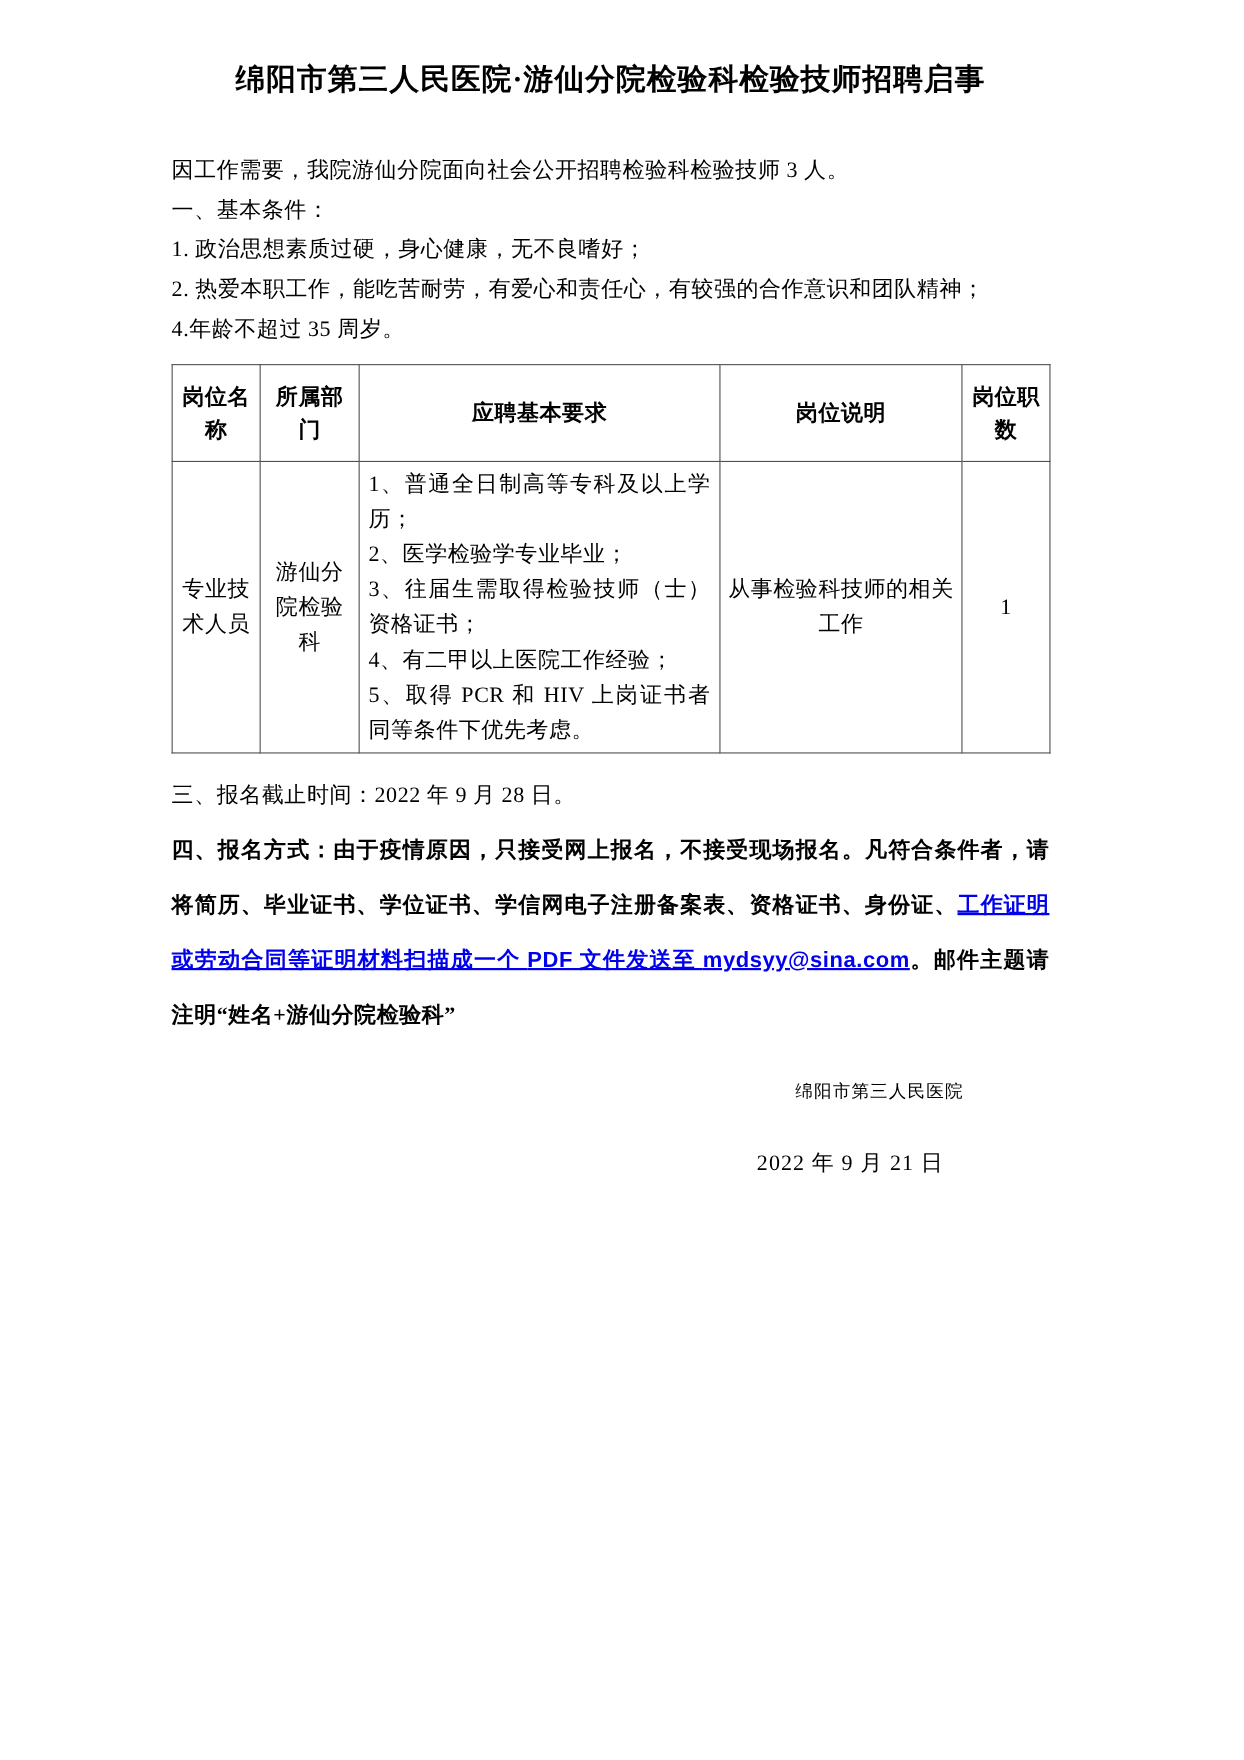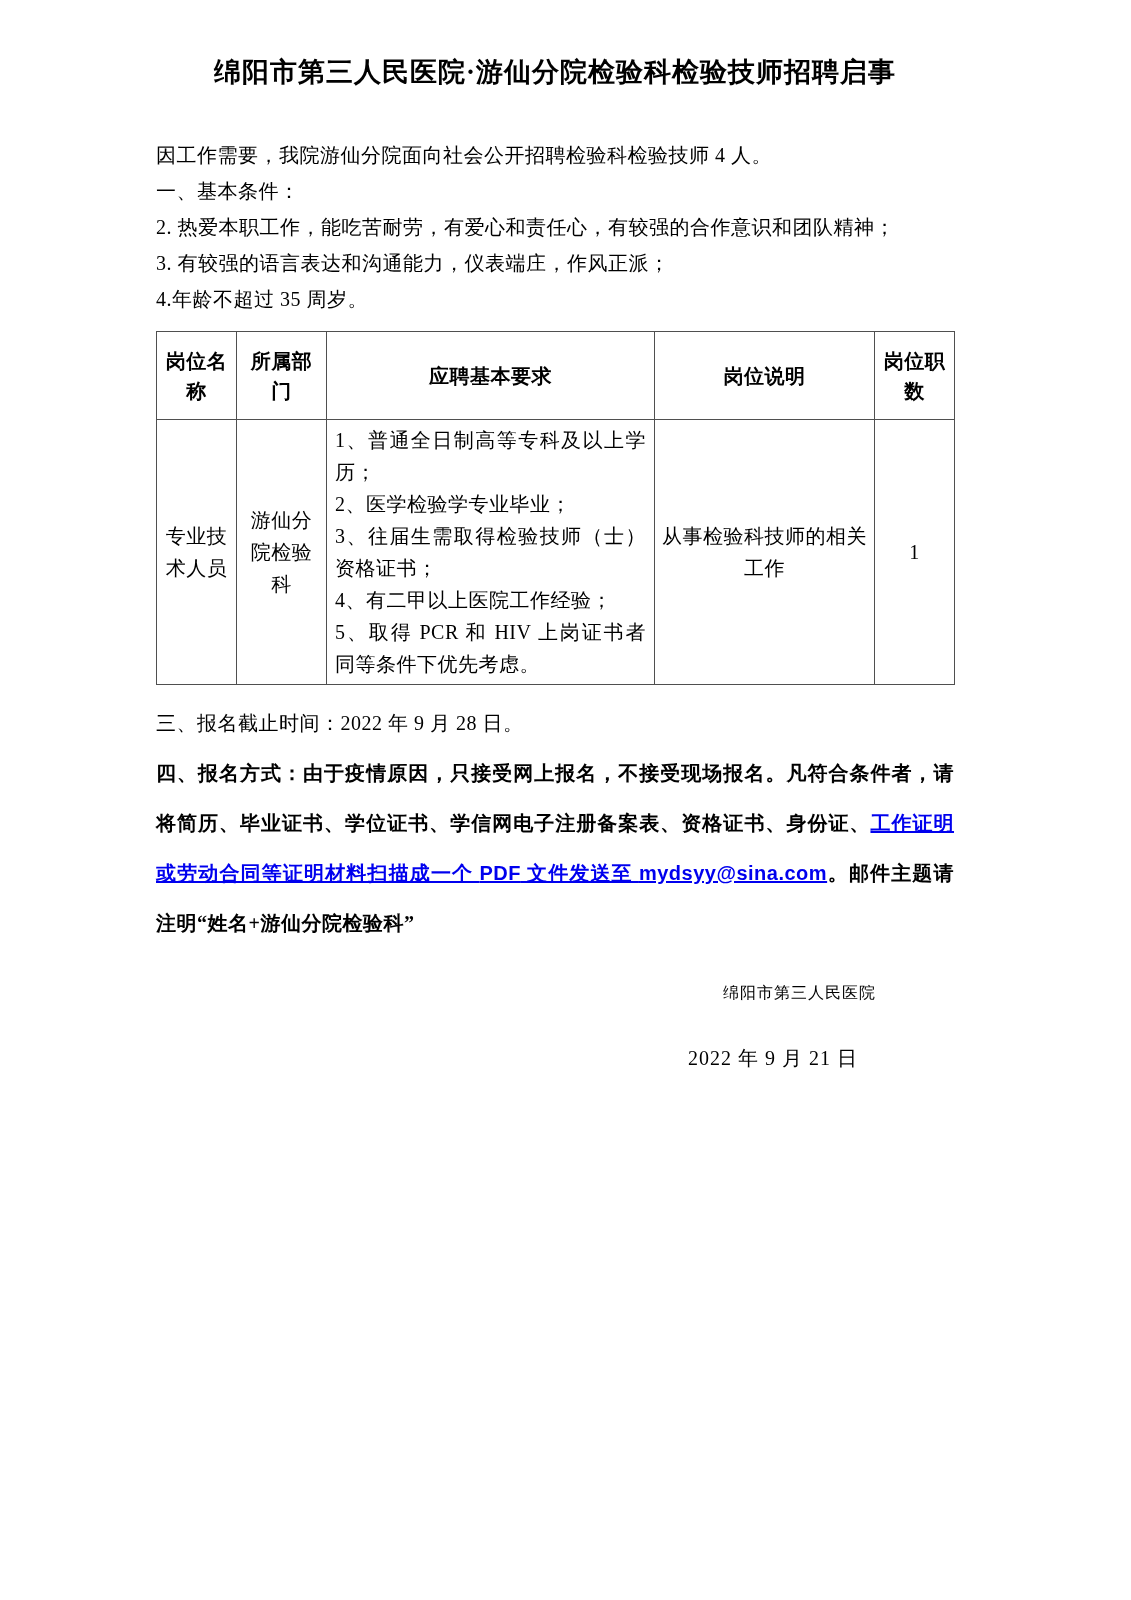--- a/index.html
+++ b/index.html
@@ -56,25 +56,25 @@
   }
 </style>
 </head>
 <body>
 
 <div class="page">
   <div class="content">
 
     <h1 class="doc-title">绵阳市第三人民医院·游仙分院检验科检验技师招聘启事</h1>
 
-    <p class="line">因工作需要，我院游仙分院面向社会公开招聘检验科检验技师 4 人。</p>
+    <p class="line">因工作需要，我院游仙分院面向社会公开招聘检验科检验技师 3 人。</p>
 
     <p class="line">一、基本条件：</p>
+    <p class="line">1. 政治思想素质过硬，身心健康，无不良嗜好；</p>
     <p class="line">2. 热爱本职工作，能吃苦耐劳，有爱心和责任心，有较强的合作意识和团队精神；</p>
-    <p class="line">3. 有较强的语言表达和沟通能力，仪表端庄，作风正派；</p>
     <p class="line">4.年龄不超过 35 周岁。</p>
 
 
     <table class="jobs">
       <colgroup>
         <col style="width:80px">
         <col style="width:90px">
         <col style="width:328px">
         <col style="width:220px">
         <col style="width:80px">

